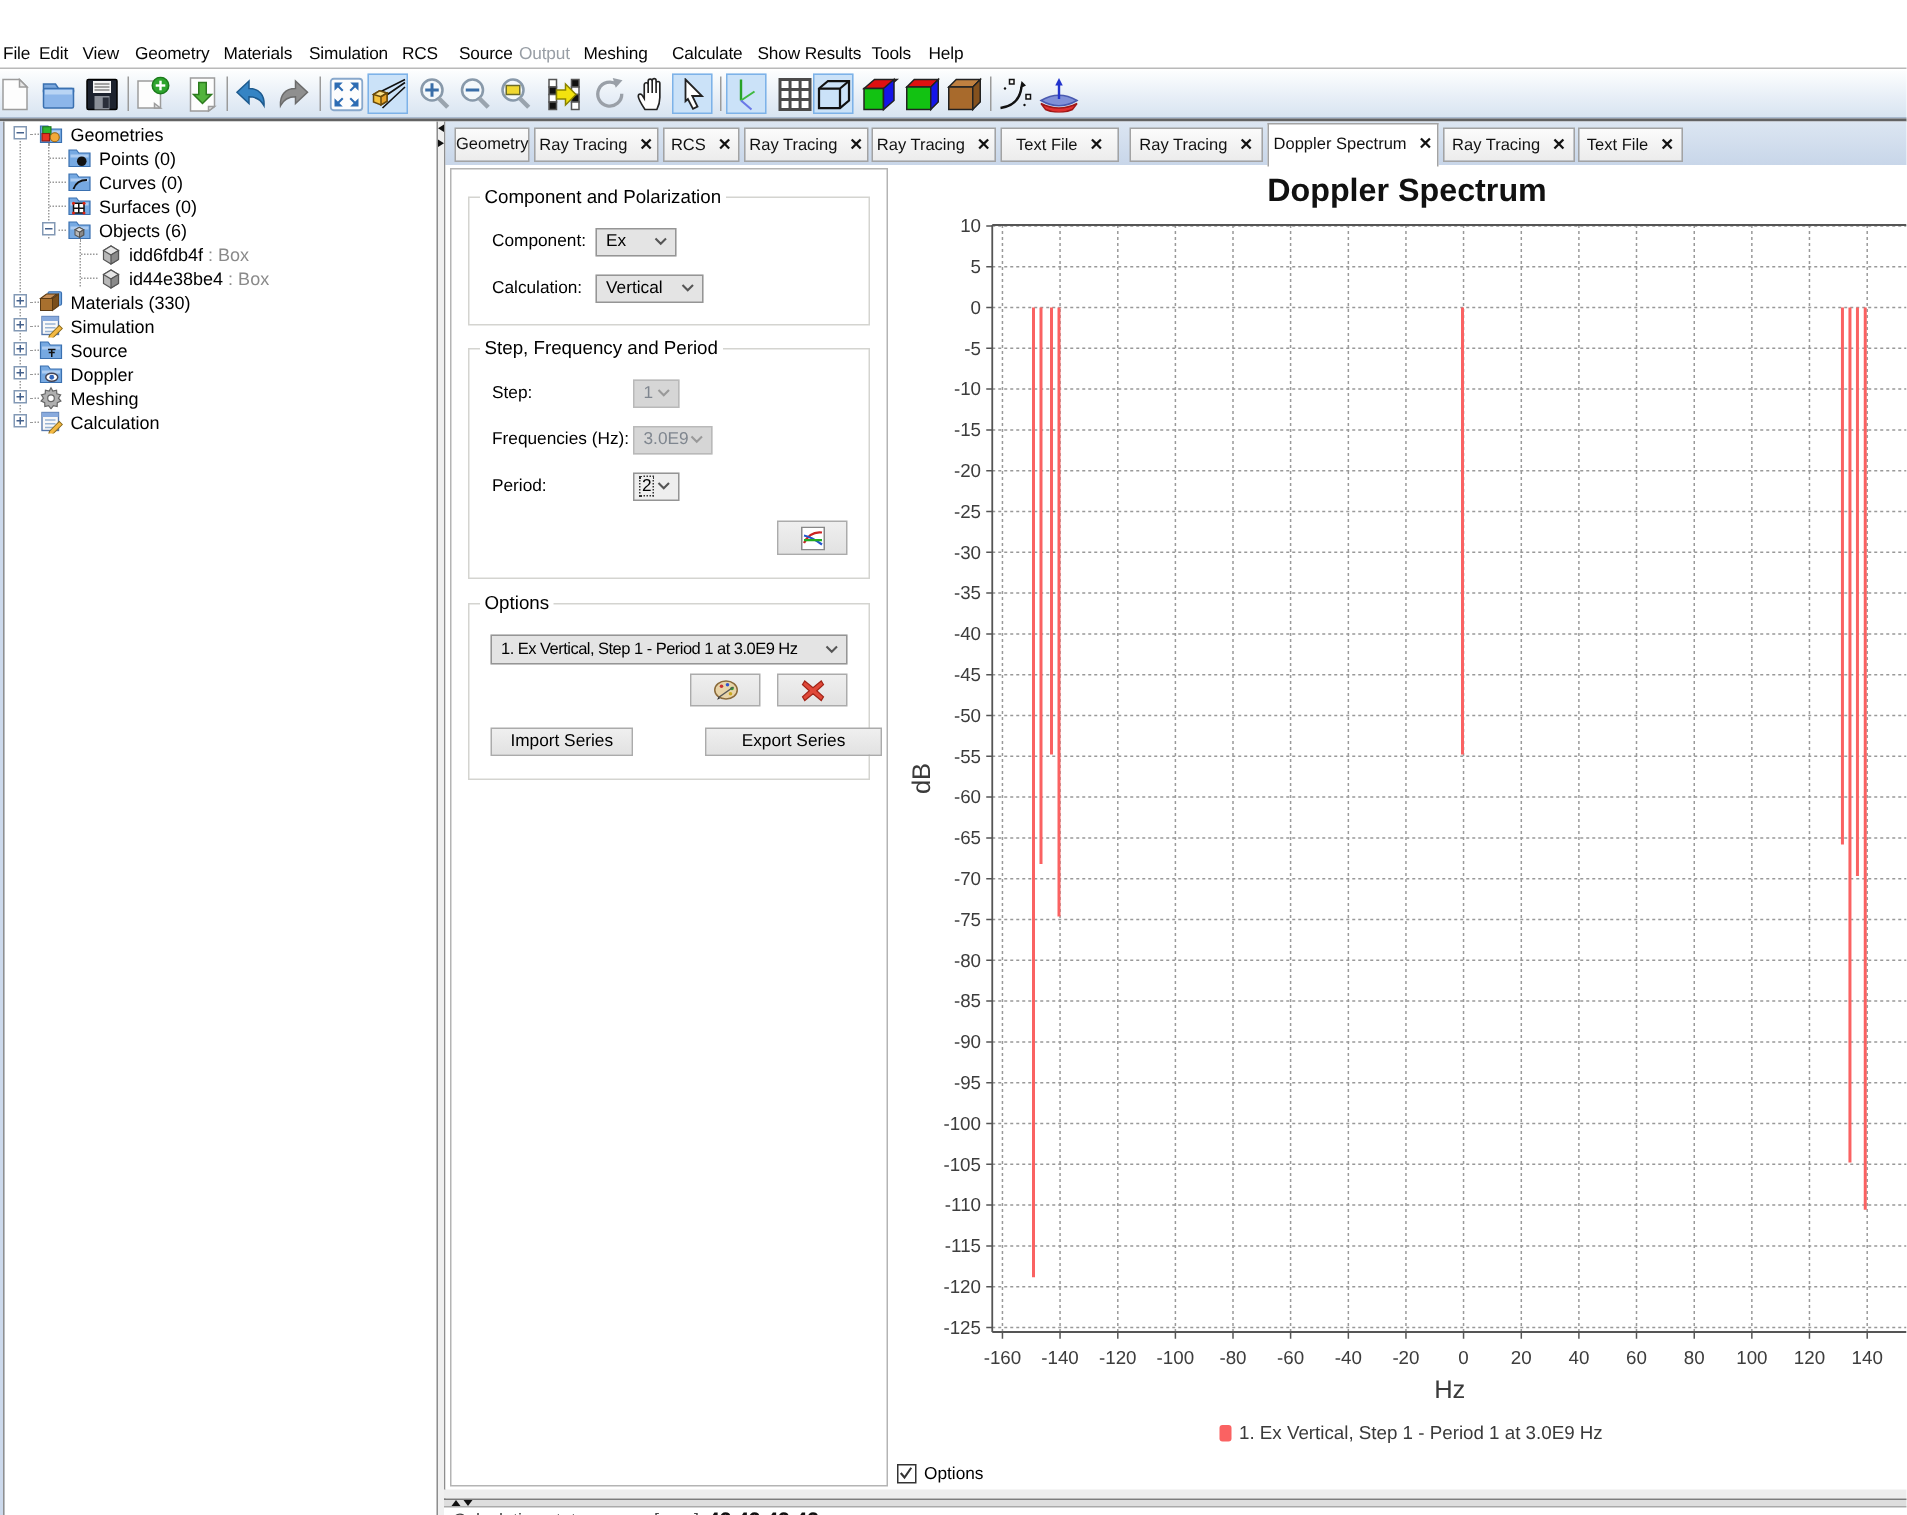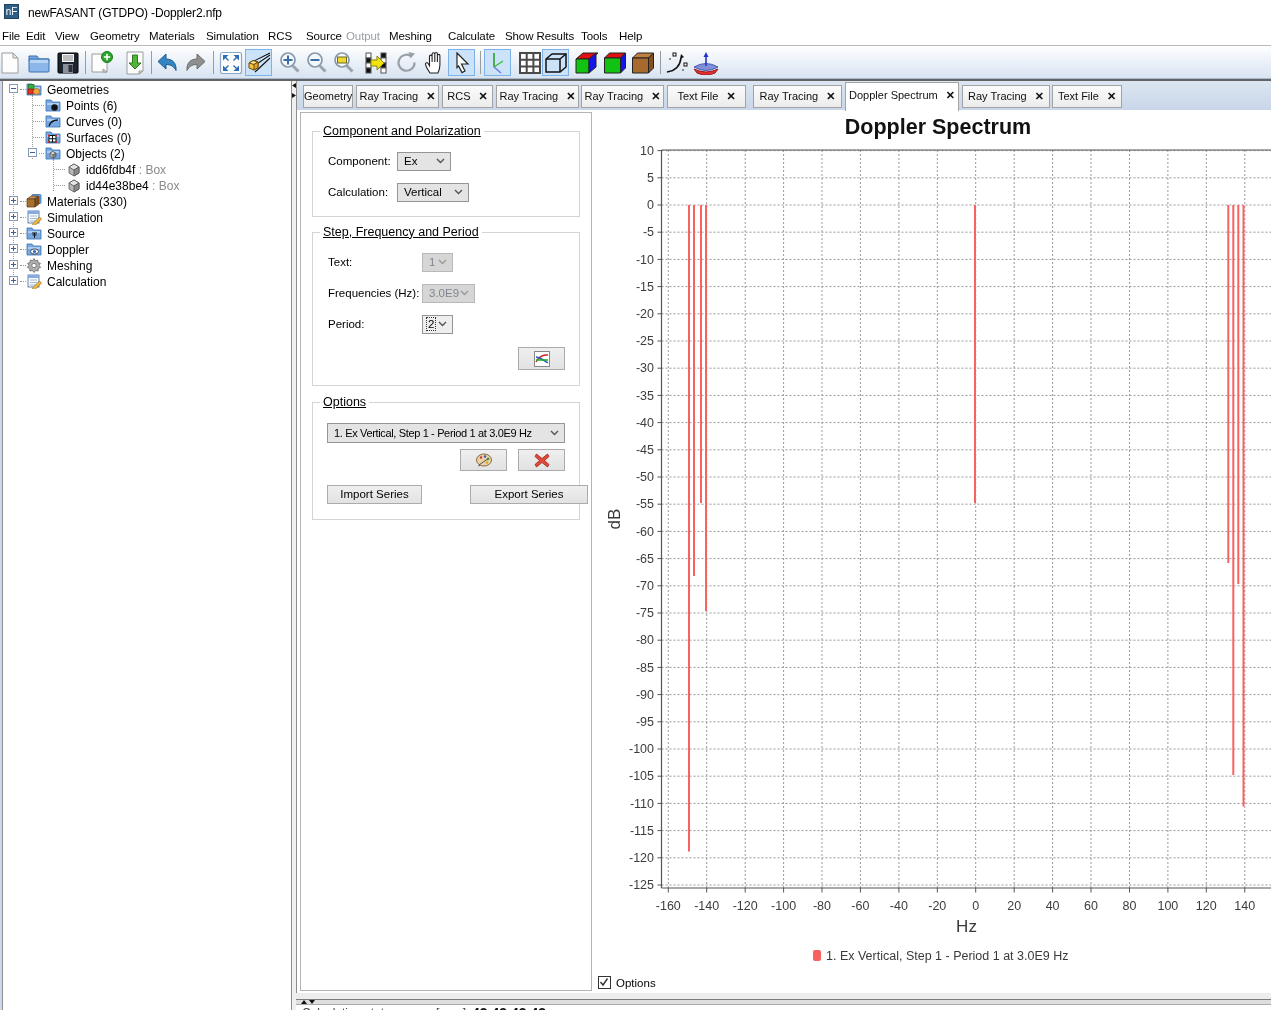--- a/index.html
+++ b/index.html
@@ -56,45 +56,41 @@
 .tab.active .lbl { top:6px; }
 
 
 #content { left:297px; top:110px; width:974px; height:883px; background:#fff; }
 #optpanel { position:absolute; left:3px; top:1.5px; width:292px; height:879px;
   background:#fff; border:1px solid #b4b4b4; }
 
 
 .gbox { position:absolute; border:1px solid #d4d4d0; }
 .gbox > .glabel { position:absolute; left:7px; top:-8px; background:#fff; padding:0 3px;
-  font-size:12.5px; color:#000;text-decoration:underline; }
+  font-size:12.5px; color:#000; }
 .flabel { position:absolute; font-size:11.5px; color:#000; }
 .combo { position:absolute; background:#e4e4e4; border:1px solid #959595;
   font-size:11.5px; color:#000; white-space:nowrap; }
 .combo .ct { position:absolute; left:6px; top:2px; }
 .combo svg.chev { position:absolute; right:5px; top:50%; transform:translateY(-50%); }
 .combo.dis { background:#d6d6d6; border-color:#b9b9b9; color:#7f868f; }
 .btn { position:absolute; background:linear-gradient(#efefef,#e2e2e2); border:1px solid #ababab;
   font-size:11.5px; color:#000; text-align:center; white-space:nowrap; }
 
 
 #botstrip { left:296px; top:993px; width:975px; height:6px; background:#ededed; }
 #botline { left:296px; top:999px; width:975px; height:1px; background:#7c7c7c; }
 #botsplit { left:296px; top:1000px; width:975px; height:4px; background:#dedede; }
 #botlog { left:296px; top:1004px; width:975px; height:6px; background:#fff; overflow:hidden;
   border-top:1px solid #aaa; }
 </style>
 </head>
 <body>
 <div id="app">
 
-  <div id="titlebar" class="abs">
-    <div id="appicon" class="abs">nF</div>
-    <div id="apptitle" class="abs">newFASANT (GTDPO) -Doppler2.nfp</div>
-  </div>
 
   <div id="menubar" class="abs">
     <span class="mi" style="left:2px">File</span>
     <span class="mi" style="left:26px">Edit</span>
     <span class="mi" style="left:55px">View</span>
     <span class="mi" style="left:90px">Geometry</span>
     <span class="mi" style="left:149px">Materials</span>
     <span class="mi" style="left:206px">Simulation</span>
     <span class="mi" style="left:268px">RCS</span>
     <span class="mi" style="left:306px">Source</span>
@@ -349,21 +345,21 @@
       <span style="position:absolute;left:47px;top:2px">Geometries</span>
     </div>
 
     <div class="trow" style="left:0;top:16px">
       <div class="doth" style="left:33px;top:8px;width:11px"></div>
       <svg class="ticon" style="left:45px;top:0" viewBox="0 0 16 16">
           <path d="M1 3h5l1.5 2H15v9H1z" fill="#76a9e2" stroke="#3a70b0" stroke-width="0.8"></path>
           <rect x="2" y="6" width="12" height="2" fill="#aecdf2"></rect>
           <circle cx="9.5" cy="10.5" r="3.2" fill="#111"></circle>
         </svg>
-      <span style="position:absolute;left:66px;top:2px">Points (6)</span>
+      <span style="position:absolute;left:66px;top:2px">Points (0)</span>
     </div>
 
     <div class="trow" style="left:0;top:32px">
       <div class="doth" style="left:33px;top:8px;width:11px"></div>
       <svg class="ticon" style="left:45px;top:0" viewBox="0 0 16 16">
           <path d="M1 3h5l1.5 2H15v9H1z" fill="#76a9e2" stroke="#3a70b0" stroke-width="0.8"></path>
           <rect x="2" y="6" width="12" height="2" fill="#aecdf2"></rect>
           <path d="M4 13q2-6 9-6" fill="none" stroke="#111" stroke-width="1.3"></path>
         </svg>
       <span style="position:absolute;left:66px;top:2px">Curves (0)</span>
@@ -389,21 +385,21 @@
           <i></i>
         </div>
       <div class="doth" style="left:39px;top:8px;width:5px"></div>
       <svg class="ticon" style="left:45px;top:0" viewBox="0 0 16 16">
           <path d="M1 3h5l1.5 2H15v9H1z" fill="#76a9e2" stroke="#3a70b0" stroke-width="0.8"></path>
           <rect x="2" y="6" width="12" height="2" fill="#aecdf2"></rect>
           <path d="M5 8.2l2.8-1.7 3 1.7v3.4l-2.8 1.7-3-1.7z" fill="#b8b8b8" stroke="#555" stroke-width="0.7"></path>
           <path d="M5 8.2l2.8-1.7 3 1.7-2.8 1.6z" fill="#e2e2e2" stroke="#555" stroke-width="0.7"></path>
           <path d="M8 9.8l2.8-1.6v3.4l-2.8 1.7z" fill="#8a8a8a" stroke="#555" stroke-width="0.7"></path>
         </svg>
-      <span style="position:absolute;left:66px;top:2px">Objects (2)</span>
+      <span style="position:absolute;left:66px;top:2px">Objects (6)</span>
     </div>
 
     <div class="trow" style="left:0;top:80px">
       <div class="doth" style="left:54px;top:8px;width:11px"></div>
       <svg class="ticon" style="left:66px;top:1" viewBox="0 0 16 16">
           <path d="M3 5l5-3 5 3v6l-5 3-5-3z" fill="#b8b8b8" stroke="#555" stroke-width="0.8"></path>
           <path d="M3 5l5-3 5 3-5 3z" fill="#e5e5e5" stroke="#555" stroke-width="0.8"></path>
           <path d="M8 8l5-3v6l-5 3z" fill="#8a8a8a" stroke="#555" stroke-width="0.8"></path>
         </svg>
       <span style="position:absolute;left:86px;top:2px">idd6fdb4f <span class="gray">: Box</span></span>
@@ -564,21 +560,21 @@
         <span class="flabel" style="left:15px;top:54px">Calculation:</span>
         <div class="combo" style="left:84px;top:51px;width:72px;height:19px">
             <span class="ct">Vertical</span>
             <svg class="chev" width="9" height="6" viewBox="0 0 9 6">
               <path d="M1 1l3.5 3.5L8 1" fill="none" stroke="#555" stroke-width="1.4"></path>
             </svg>
           </div>
       </div>
       <div class="gbox" style="left:11px;top:119px;width:268px;height:154px">
         <span class="glabel">Step, Frequency and Period</span>
-        <span class="flabel" style="left:15px;top:23px">Text:</span>
+        <span class="flabel" style="left:15px;top:23px">Step:</span>
         <div class="combo dis" style="left:109px;top:20px;width:31px;height:19px">
             <span class="ct">1</span>
             <svg class="chev" width="9" height="6" viewBox="0 0 9 6">
               <path d="M1 1l3.5 3.5L8 1" fill="none" stroke="#999" stroke-width="1.4"></path>
             </svg>
           </div>
         <span class="flabel" style="left:15px;top:54px">Frequencies (Hz):</span>
         <div class="combo dis" style="left:109px;top:51px;width:53px;height:19px">
             <span class="ct">3.0E9</span>
             <svg class="chev" width="9" height="6" viewBox="0 0 9 6">

